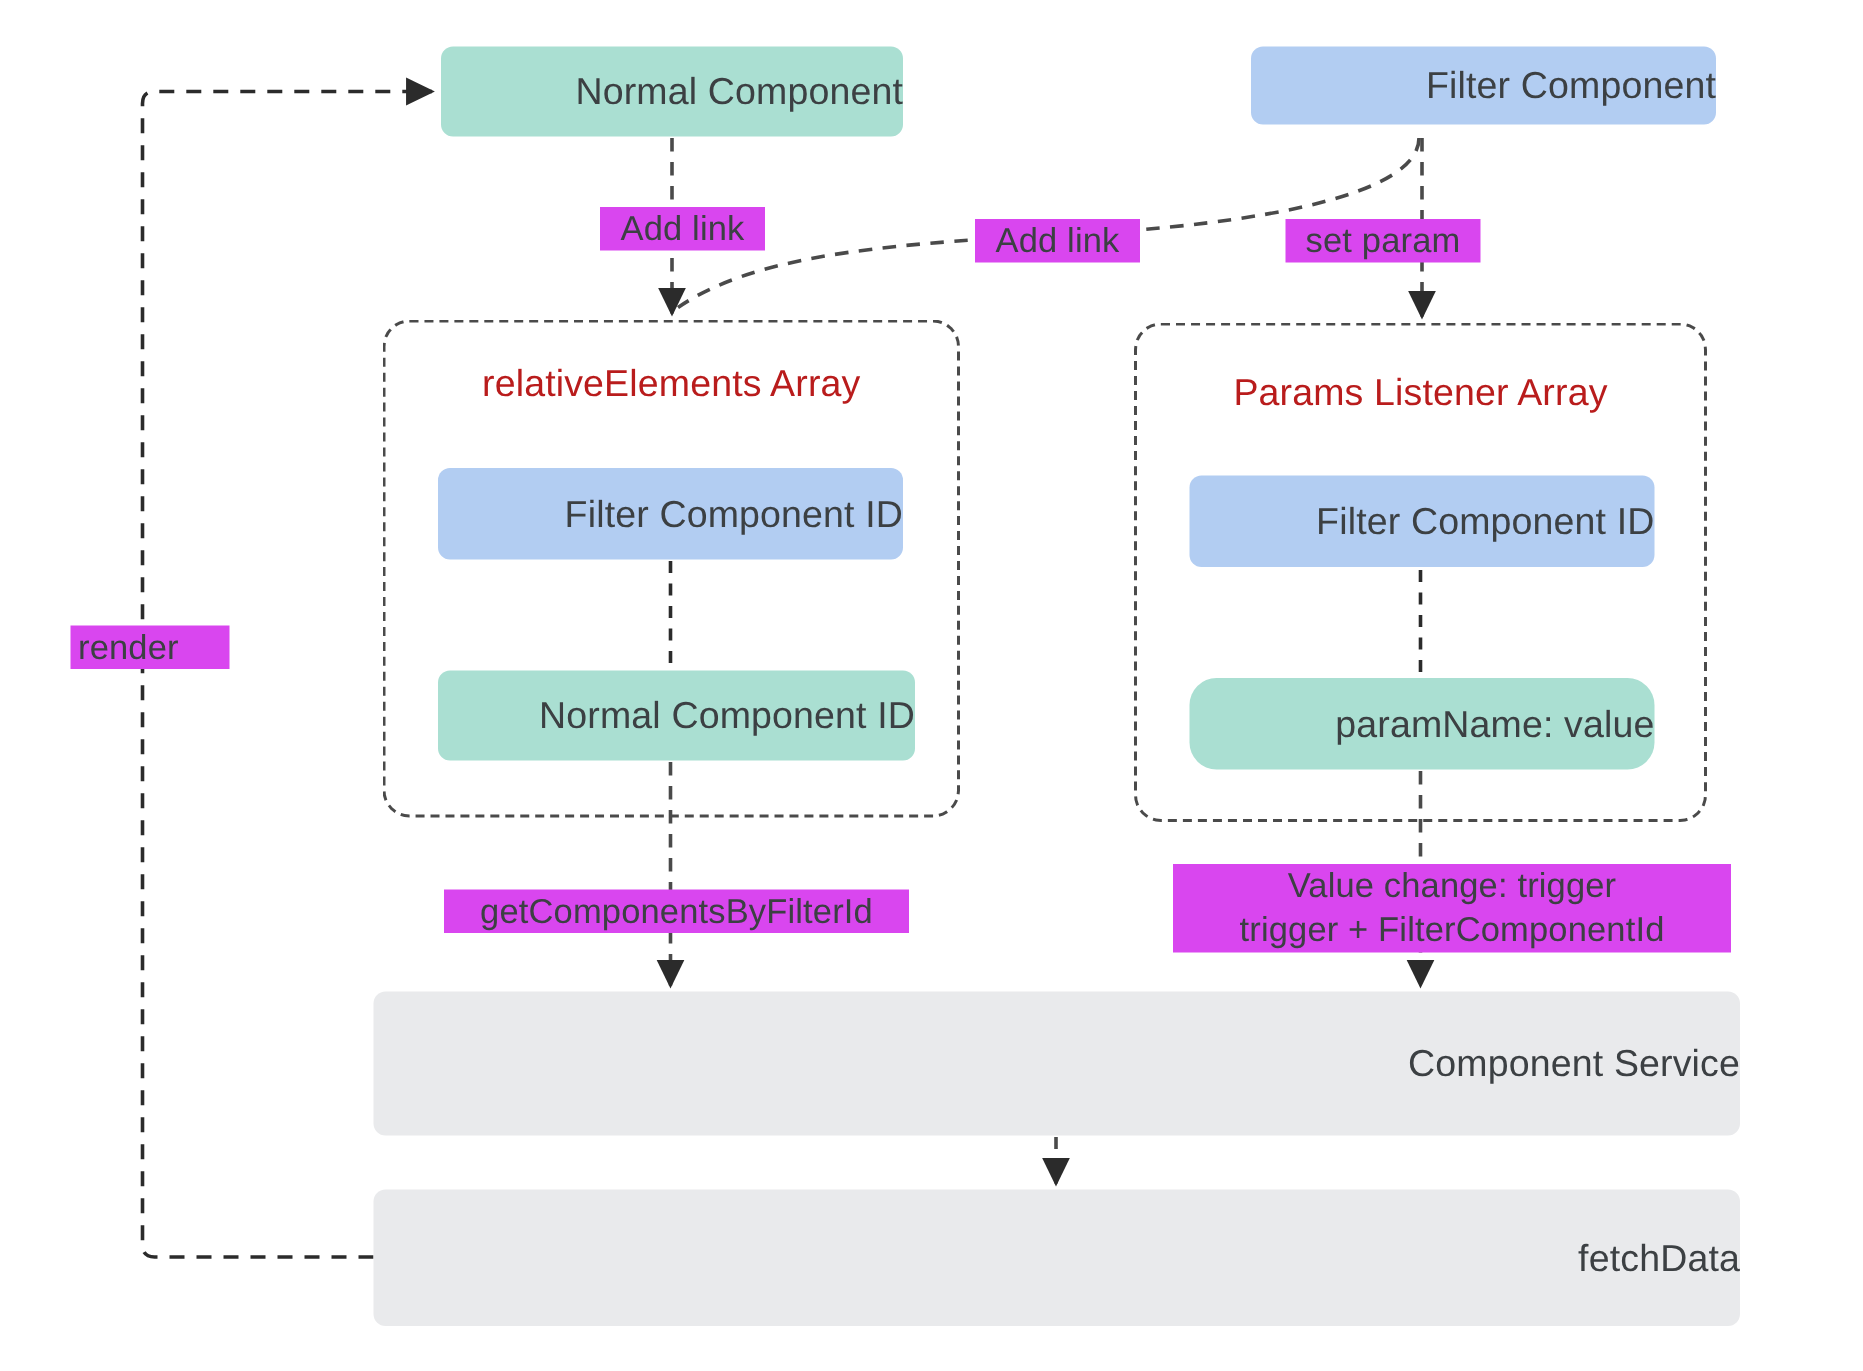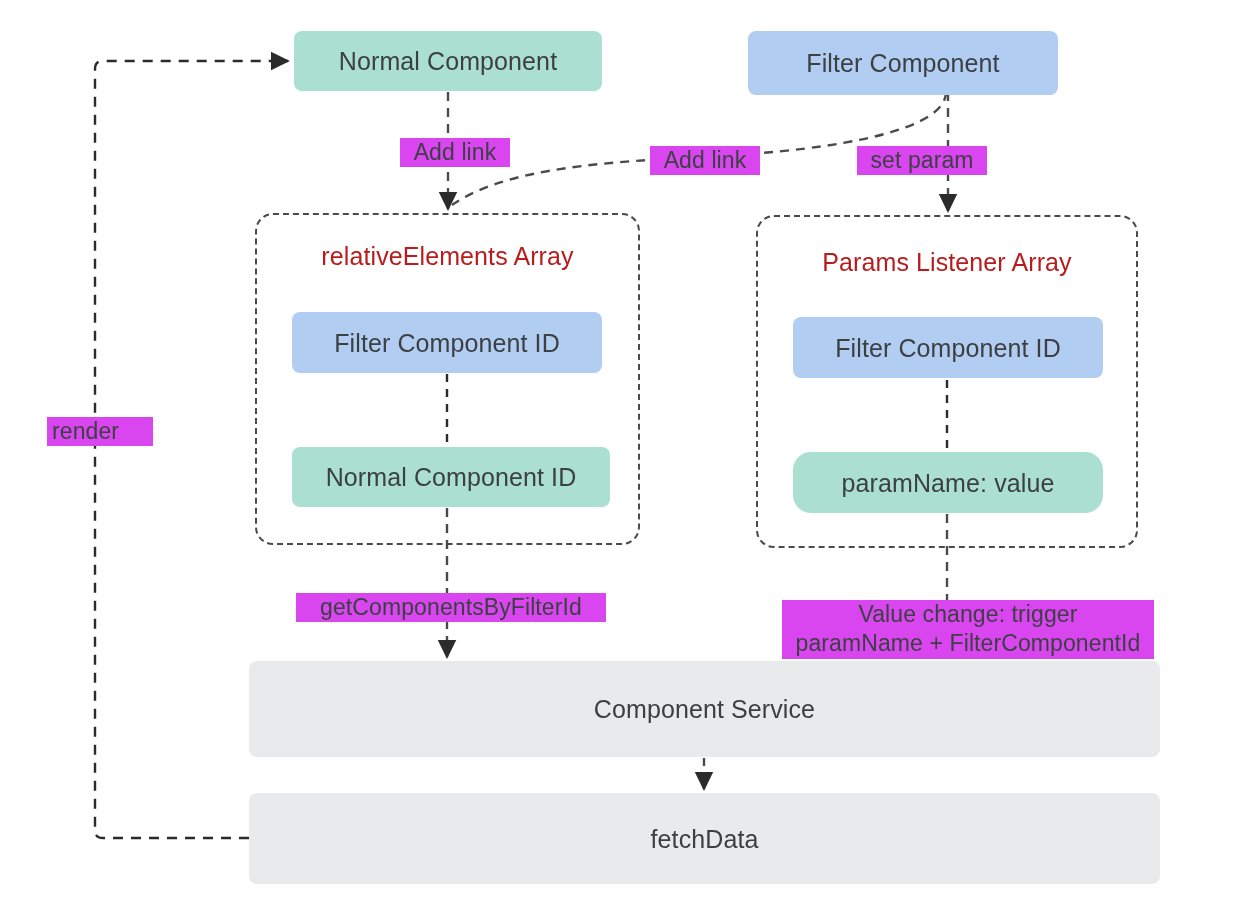--- a/index.html
+++ b/index.html
@@ -23,21 +23,21 @@
     left: 0; top: 0;
     width: 1242px;
     height: 914px;
     pointer-events: none;
   }
   .node {
     position: absolute;
     box-sizing: border-box;
     display: flex;
     align-items: center;
-    justify-content: center;
+    justify-content: flex-end;
     border-radius: 8px;
     color: #3c4043;
     font-size: 25px;
     font-weight: 400;
     line-height: 1.2;
     text-align: center;
     letter-spacing: 0.1px;
   }
   .node.green { background: #aadfd2; }
   .node.blue  { background: #b2cdf2; }
@@ -98,21 +98,21 @@
 
     <path d="M704,758 L704,789" fill="none" stroke="#4a4a4a" stroke-width="2.4" stroke-dasharray="8 7" marker-end="url(#arrow)"></path>
 
     <path d="M249,838 L103,838 Q95,838 95,830 L95,69 Q95,61 103,61 L288,61" fill="none" stroke="#2b2b2b" stroke-width="2.4" stroke-dasharray="10 8" marker-end="url(#arrow)"></path>
   </svg>
 
   <div class="node green" style="left:294px; top:31px; width:308px; height:60px;">
     <span>Normal Component</span>
   </div>
 
-  <div class="node blue" style="left:748px; top:31px; width:310px; height:64px;">
+  <div class="node blue" style="left:834px; top:31px; width:310px; height:52px;">
     <span>Filter Component</span>
   </div>
 
   <div class="group" style="left:255px; top:213px; width:385px; height:332px;">
     <div class="group-title" style="top:26px;">relativeElements Array</div>
   </div>
 
   <div class="node blue" style="left:292px; top:312px; width:310px; height:61px;">
     <span>Filter Component ID</span>
   </div>
@@ -142,17 +142,17 @@
   </div>
 
   <div class="edge-label" style="left:400px; top:138px; width:100px;">Add link</div>
 
   <div class="edge-label" style="left:650px; top:146px; width:100px;">Add link</div>
 
   <div class="edge-label" style="left:857px; top:146px; width:120px;">set param</div>
 
   <div class="edge-label" style="left:296px; top:593px; width:300px;">getComponentsByFilterId</div>
 
-  <div class="edge-label" style="left:782px; top:600px; width:362px;"><span>Value change: trigger</span><br><span>paramName + FilterComponentId</span></div>
+  <div class="edge-label" style="left:782px; top:576px; width:362px;"><span>Value change: trigger</span><br><span>trigger + FilterComponentId</span></div>
 
   <div class="edge-label" style="left:47px; top:417px; width:96px; text-align:left;">render</div>
 
 </div>
 
 </body></html>

